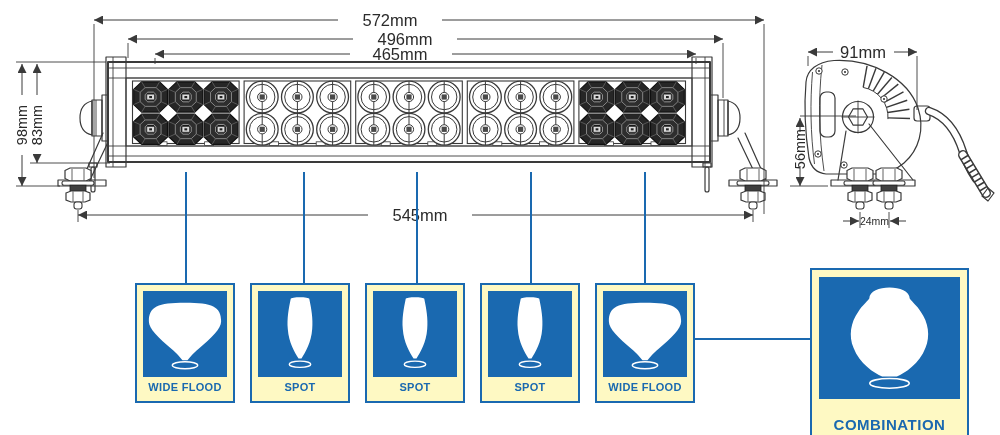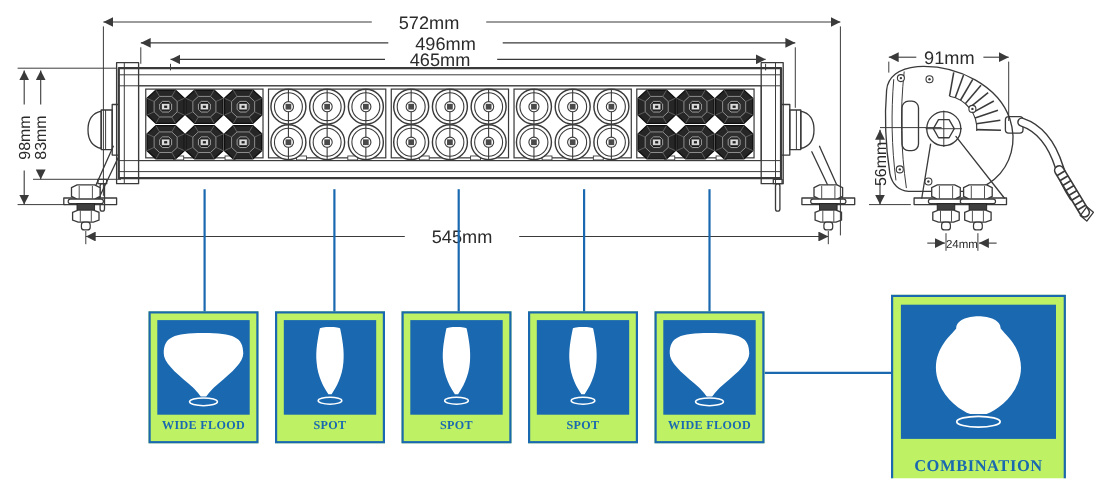--- a/index.html
+++ b/index.html
@@ -9,23 +9,23 @@
   svg.drawing{position:absolute;left:0;top:0;}
   svg text{font-family:"Liberation Sans",sans-serif;fill:#2b2b2b;}
   .t16{font-size:16.5px;}
   .t15{font-size:14.5px;}
   .t10{font-size:10.5px;}
   .dl{stroke:#3a3a3a;stroke-width:1;fill:none;}
   .xl{stroke:#3a3a3a;stroke-width:0.9;fill:none;}
   .ink{stroke:#3a3a3a;fill:none;stroke-width:1.2;stroke-linejoin:round;stroke-linecap:round;}
   .ink2{stroke:#3a3a3a;fill:#fff;stroke-width:2;stroke-linejoin:round;}
   .blueline{stroke:var(--blue);stroke-width:2;fill:none;}
-  .beam-box{position:absolute;top:283px;width:100px;height:120px;background:#bef264;
+  .beam-box{position:absolute;top:283px;width:100px;height:120px;background:#fef9c3;
             border:2px solid var(--blue);box-sizing:border-box;padding:6px;
-            display:flex;flex-direction:column;font-family:Liberation Serif, serif;}
+            display:flex;flex-direction:column;}
   .screen{height:86px;background:var(--blue);flex:none;}
   .screen svg{display:block;width:100%;height:100%;}
   .beam-label{flex:1;display:flex;align-items:center;justify-content:center;
               color:var(--blue);font-weight:700;font-size:11px;letter-spacing:.3px;
               white-space:nowrap;margin-top:2px;}
   .combo{top:268px;left:810px;width:159px;height:188px;padding:7px;}
   .combo .screen{height:122px;}
   .combo .beam-label{font-size:15px;letter-spacing:.5px;margin-top:3px;}
 </style>
 </head>

